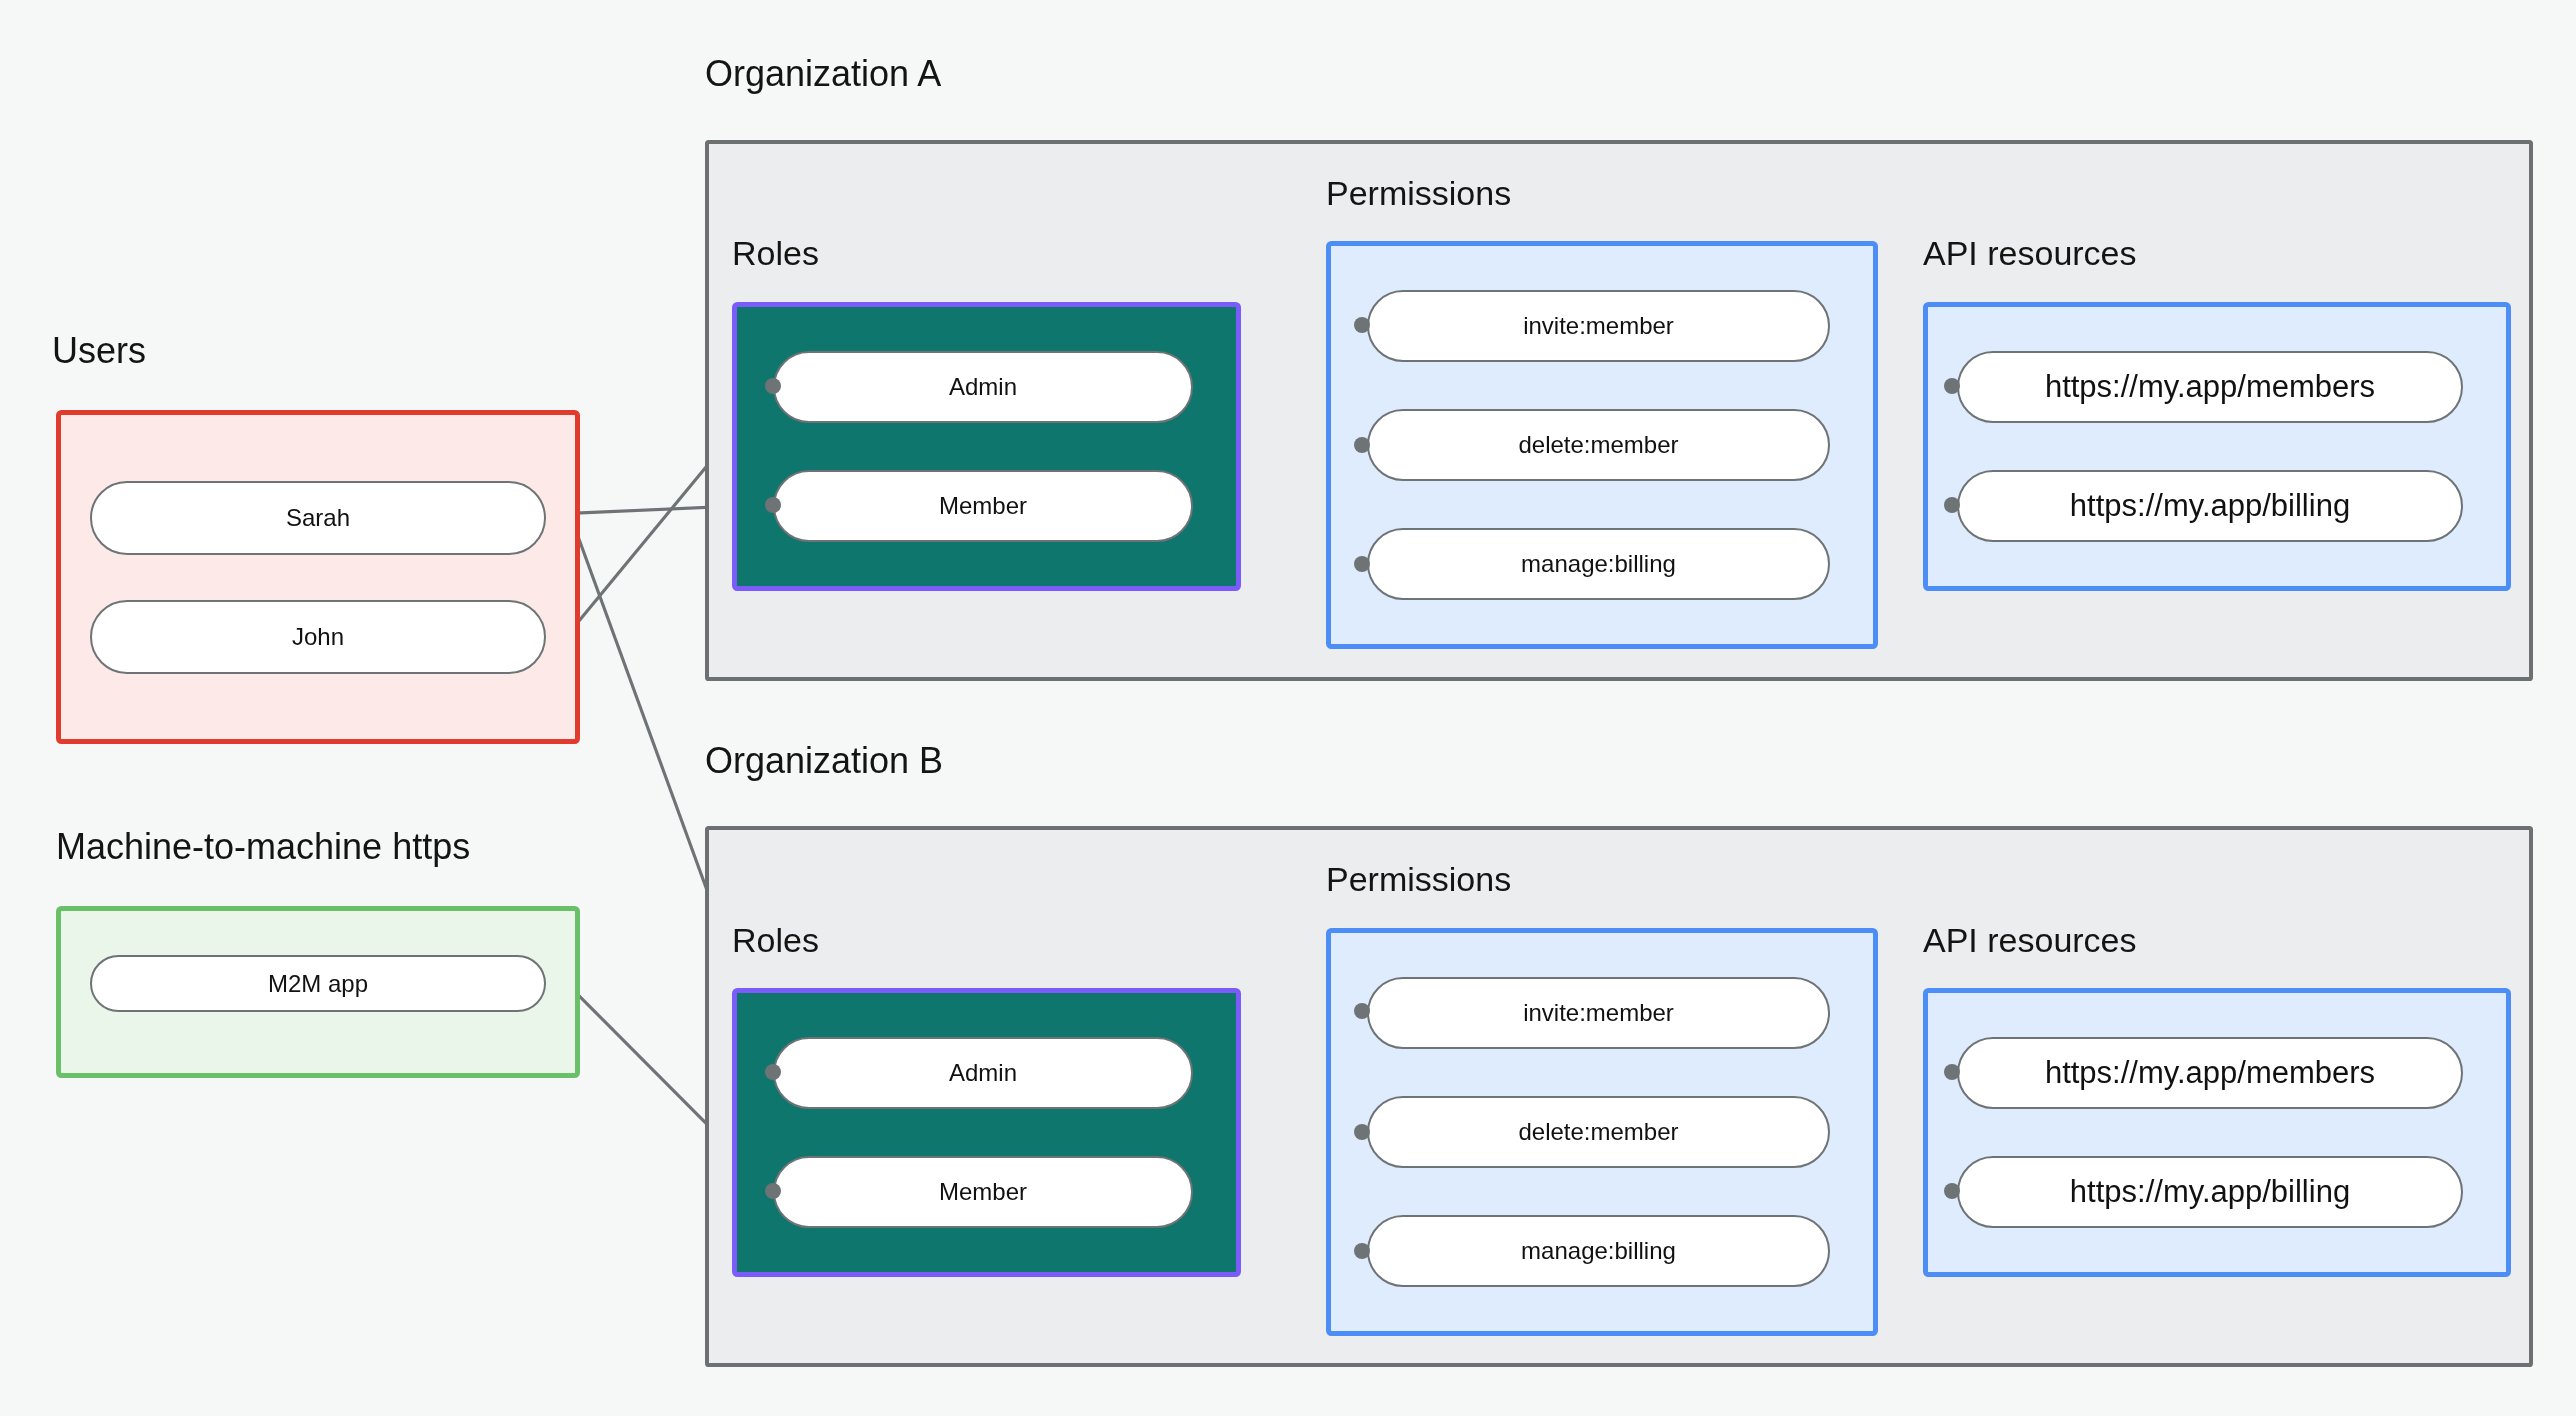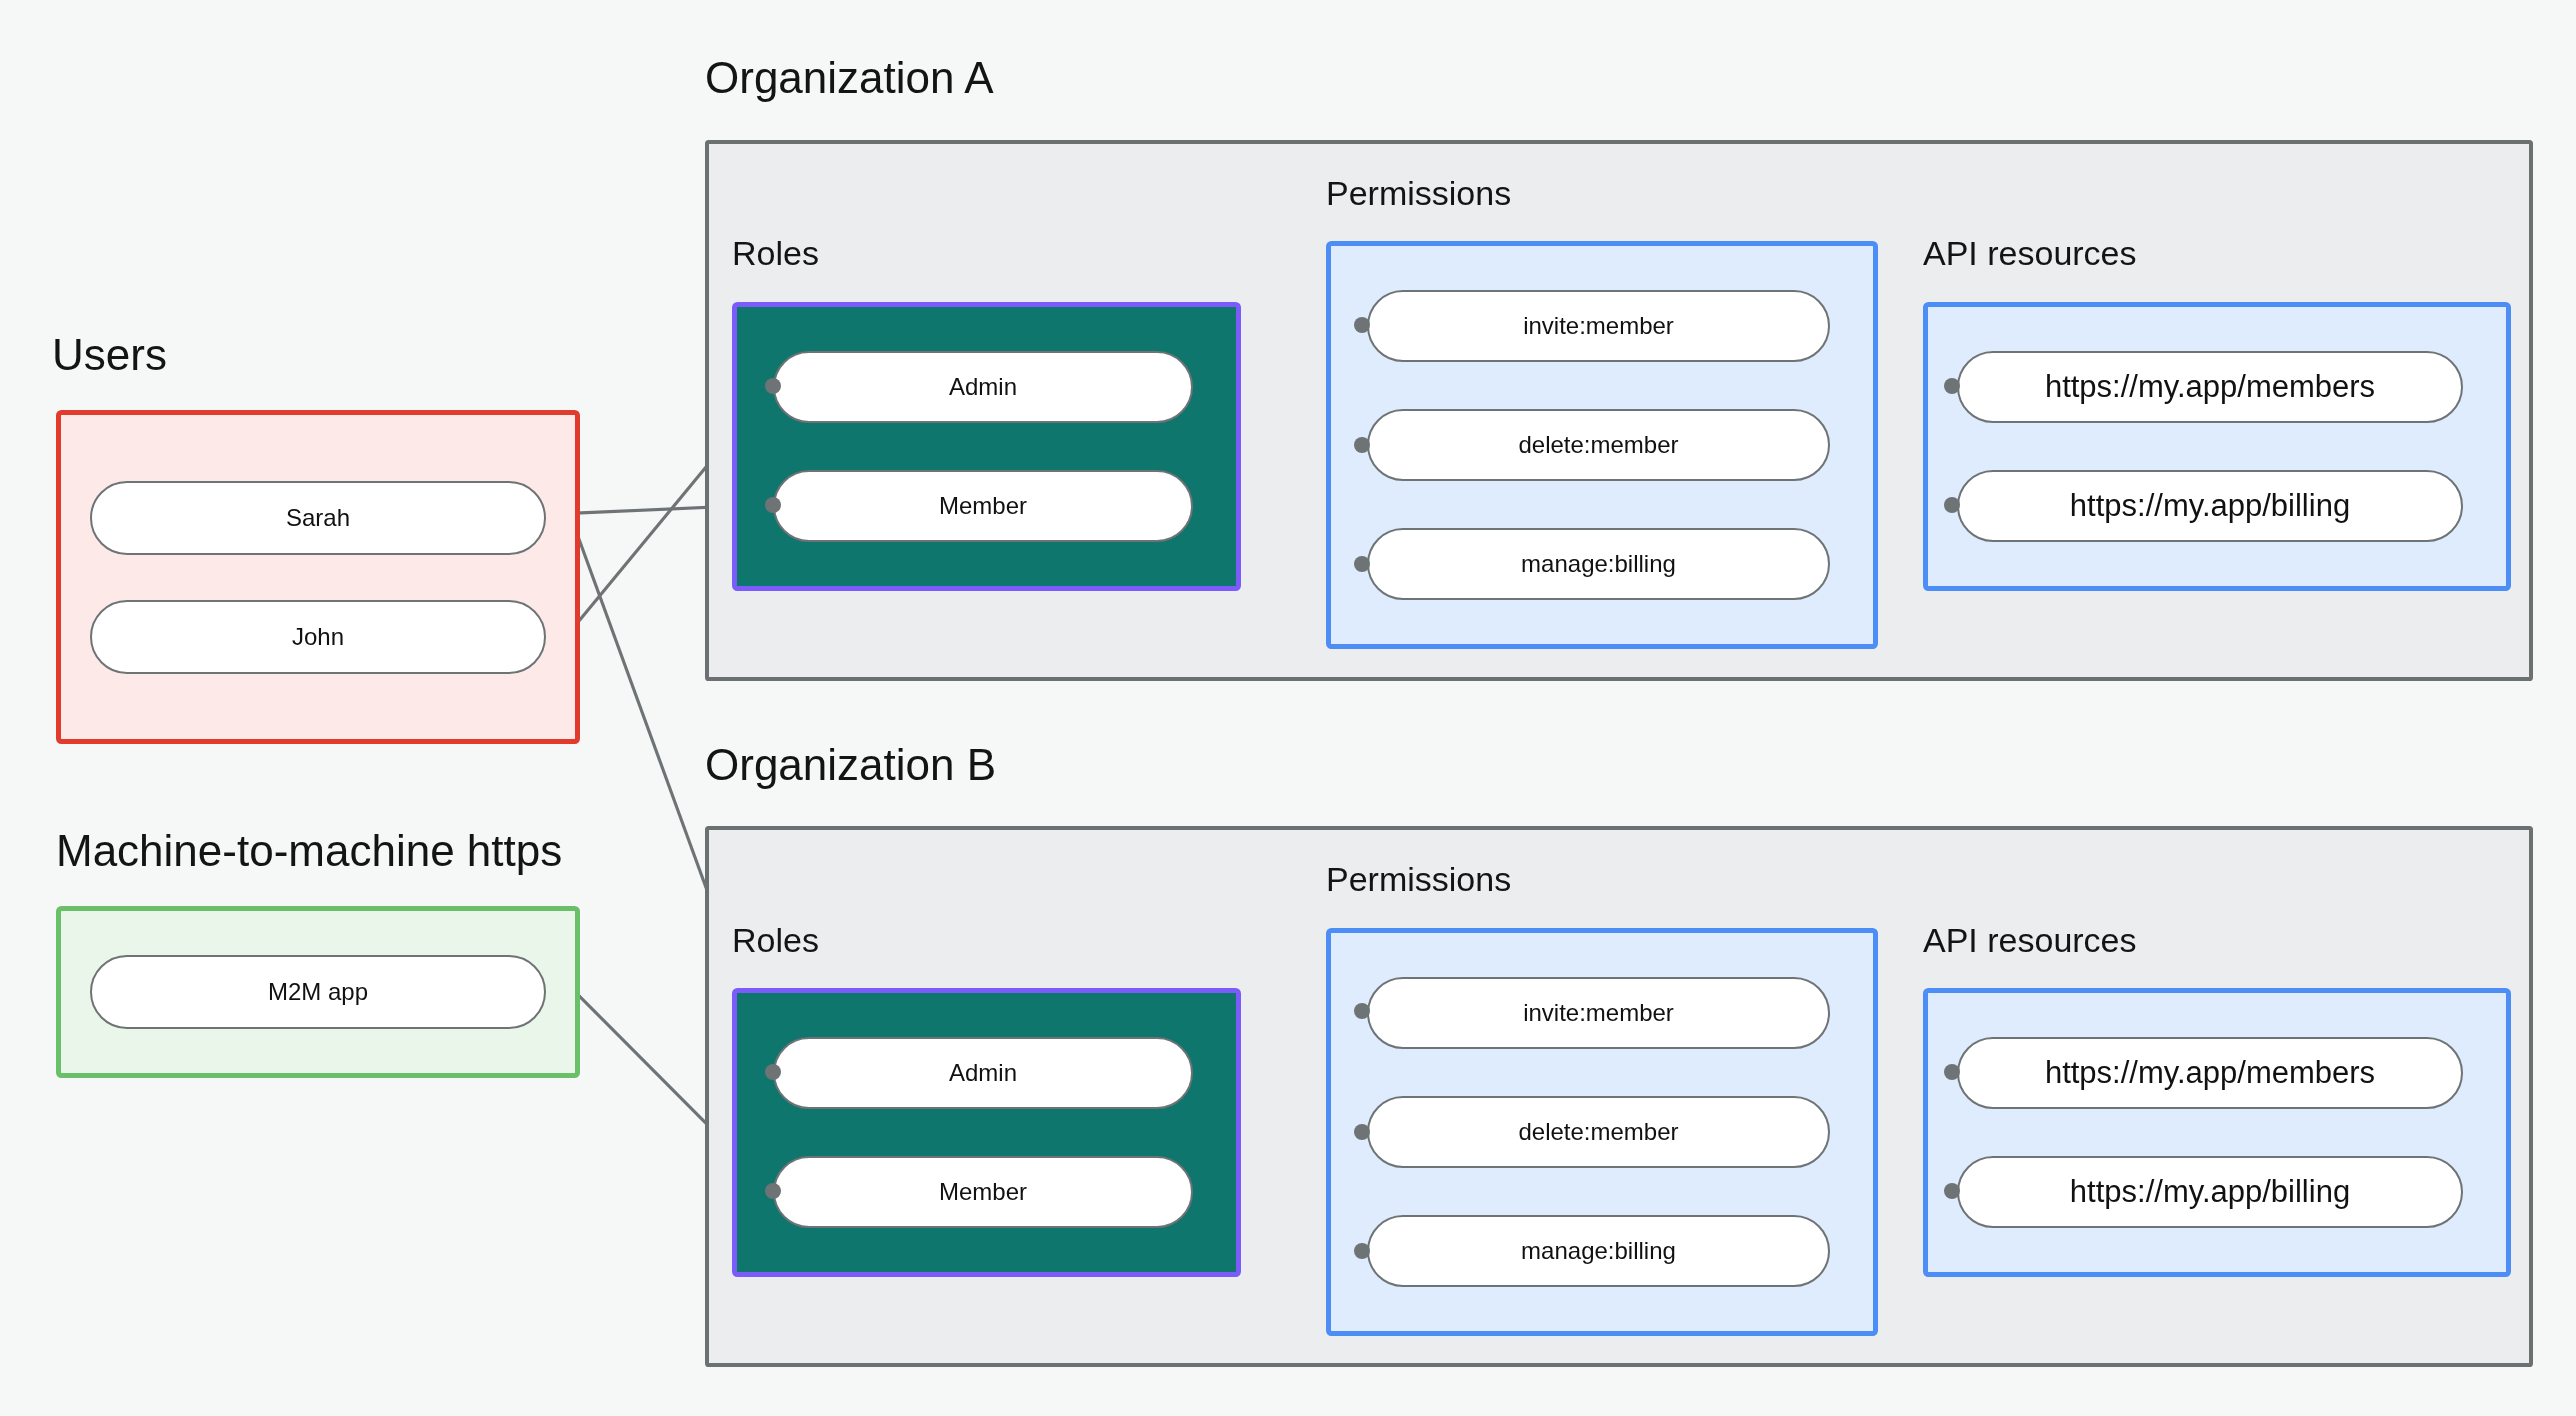--- a/index.html
+++ b/index.html
@@ -25,21 +25,21 @@
     left: 0; top: 0;
     width: 2576px;
     height: 1416px;
     z-index: 1;
     pointer-events: none;
   }
 
   
   .grp-label {
     position: absolute;
-    font-size: 44px;
+    font-size: 36px;
     line-height: 1;
     color: #141414;
     white-space: nowrap;
     z-index: 3;
   }
 
   
   .org-box {
     position: absolute;
     background: #ecedee;
@@ -125,21 +125,21 @@
       <span>Sarah</span>
     </div>
     <div class="pill" style="left:29px; top:185px; width:456px; height:74px;">
       <span>John</span>
     </div>
   </div>
 
   <div class="grp-label" style="left:56px; top:829px;">Machine-to-machine https</div>
 
   <div class="cat-box cat-green" style="left:56px; top:906px; width:514px; height:162px;">
-    <div class="pill" style="left:29px; top:44px; width:456px; height:74px;">
+    <div class="pill" style="left:29px; top:44px; width:456px; height:57px;">
       <span>M2M app</span>
     </div>
   </div>
 
   <div class="grp-label" style="left:705px; top:56px;">Organization A</div>
 
   <div class="org-box" style="left:705px; top:140px; width:1820px; height:533px;"></div>
 
   <div class="grp-label" style="left:732px; top:236px; font-size:34px;">Roles</div>
   <div class="cat-box cat-purple" style="left:732px; top:302px; width:499px; height:279px;">

